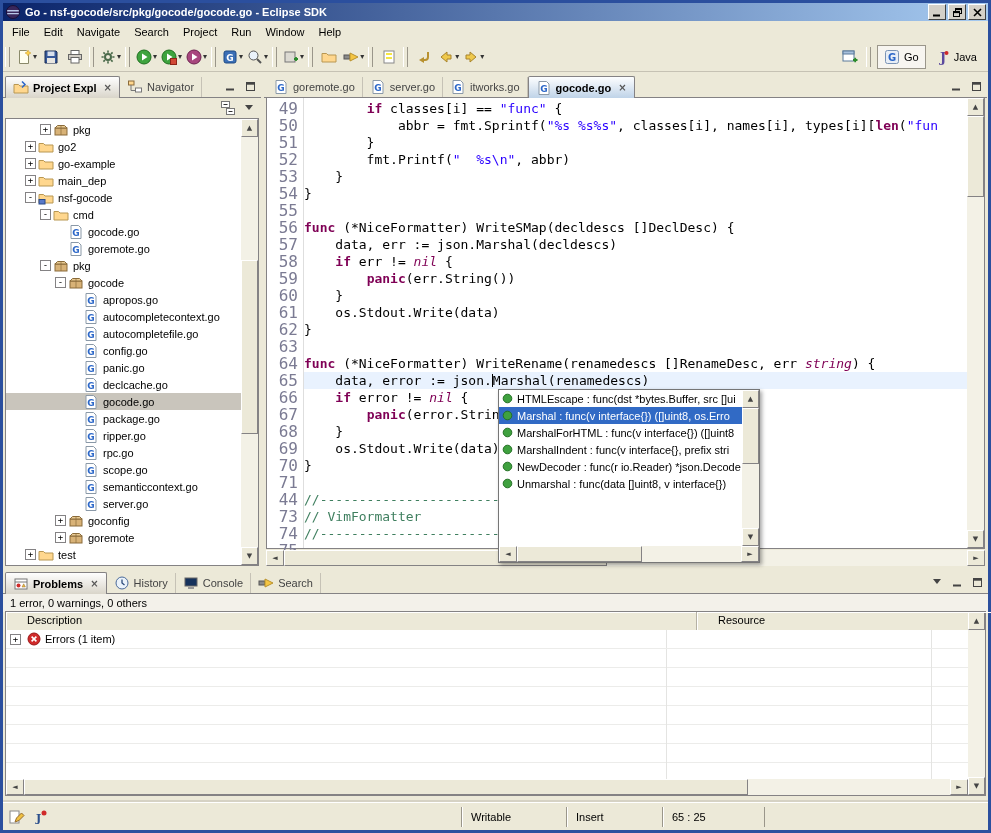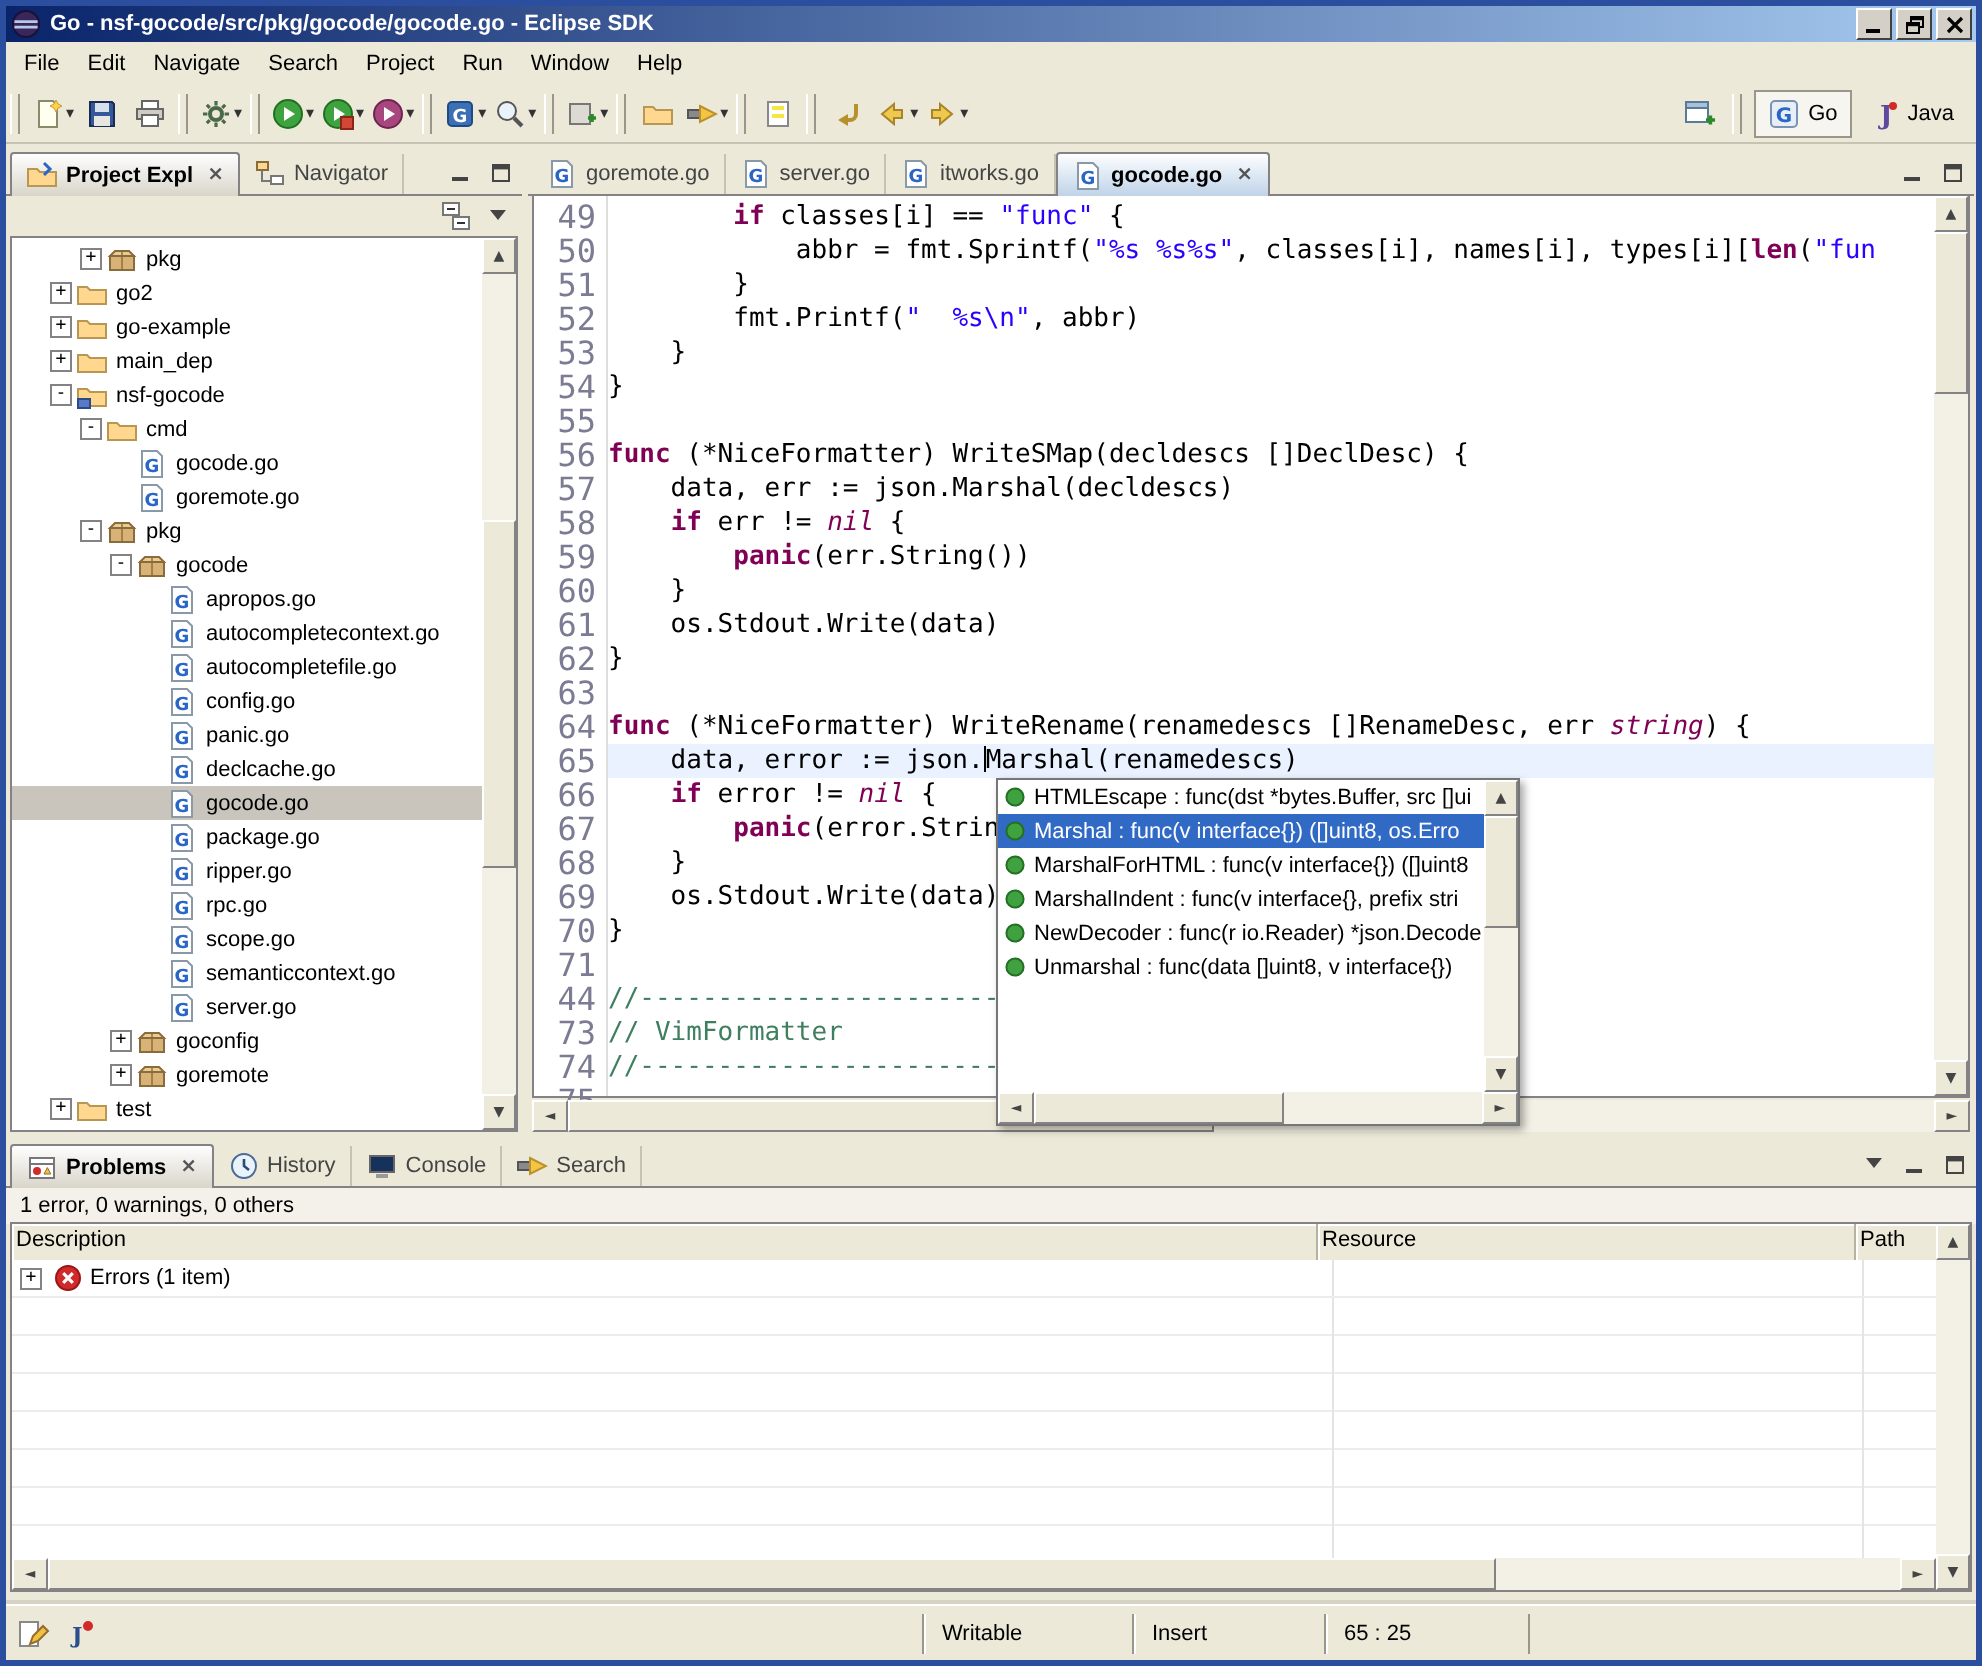--- a/index.html
+++ b/index.html
@@ -90,21 +90,21 @@
   .popup .hsb2{position:static;grid-column:1/3;grid-row:2;height:16px;}
   .ac-item{height:17px;display:flex;align-items:center;gap:4px;padding:0 3px;white-space:nowrap;overflow:hidden;}
   .ac-item.selected{background:var(--selection,#316AC5);color:#fff;}
 
   
   .problems{left:3px;top:572px;right:3px;height:226px;}
   .psummary{height:18px;line-height:18px;padding-left:7px;background:#F3F1EA;}
   .ptable{position:absolute;top:39px;left:2px;right:2px;bottom:2px;border:1px solid #848284;background:#fff;display:flex;}
   .pmain{flex:1;display:flex;flex-direction:column;min-width:0;position:relative;}
   .phead{height:18px;display:flex;background:var(--chrome,#ECE9D8);flex:none;}
-  .pcol{padding:2px 2px;border-right:1px solid #B5B1A4;box-shadow:inset 1px 1px 0 #fff;white-space:nowrap;overflow:hidden;}
+  .pcol{padding:2px 21px;border-right:1px solid #B5B1A4;box-shadow:inset 1px 1px 0 #fff;white-space:nowrap;overflow:hidden;}
   .pcol0{width:648px;flex:none;}
   .pcol1{width:264px;flex:none;}
   .pcol2{flex:1;border-right:none;}
   .pbody{flex:1;position:relative;
     background:repeating-linear-gradient(180deg,#fff 0,#fff 18px,#ECECEA 18px,#ECECEA 19px);}
   .pvline{position:absolute;top:0;bottom:0;width:1px;background:#E4E4E2;}
   .pvline.v1{left:660px;} .pvline.v2{left:925px;}
   .prow{position:relative;height:18px;display:flex;align-items:center;padding-left:4px;gap:4px;border-bottom:1px solid #ECECEA;}
   .pmain .hsb{position:static;flex:none;}
 

